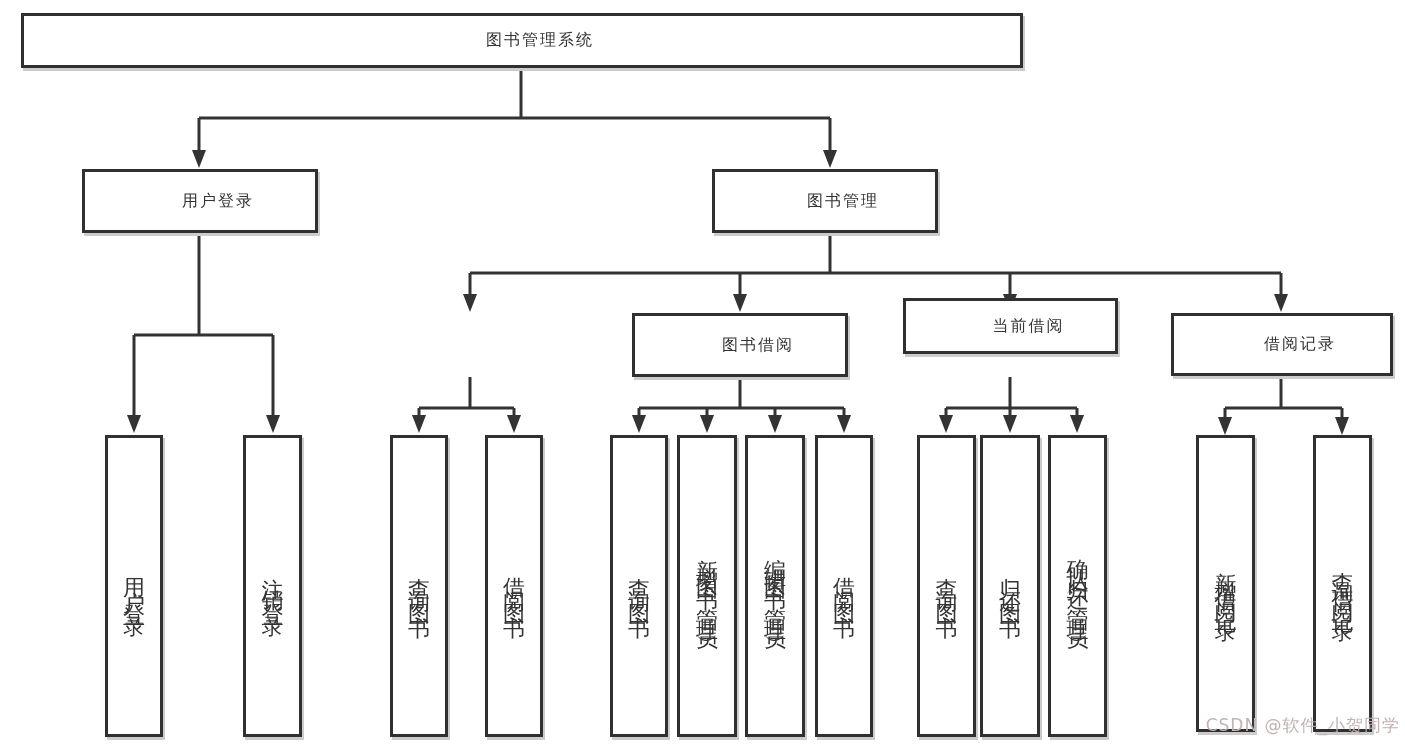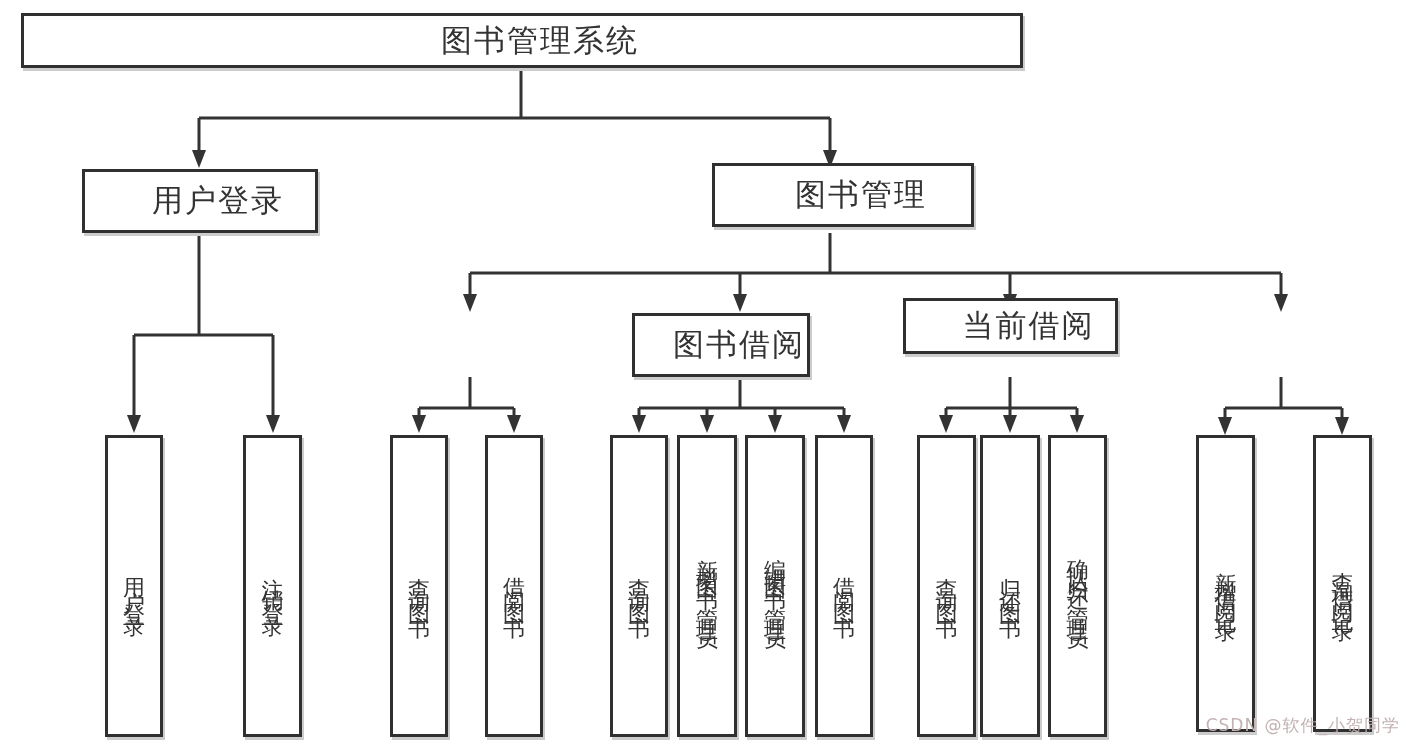--- a/index.html
+++ b/index.html
@@ -17,21 +17,21 @@
     background:#ffffff;
     border:3px solid #303030;
     color:#333333;
     display:flex;
     align-items:center;
     justify-content:center;
     box-shadow:2px 3px 0 #cccccc;
     z-index:2;
   }
   .h{
-    font-size:31px;
+    font-size:16px;
     letter-spacing:2px;
     white-space:nowrap;
     padding-left:36px;
   }
   .v{
     writing-mode:vertical-rl;
     font-size:22px;
     line-height:1;
   }
   .ls4{letter-spacing:13px;}
@@ -103,24 +103,25 @@
       <polygon points="1077,433 1070,415 1084,415" fill="#333333"></polygon>
       <line x1="1225" y1="408" x2="1225" y2="427" stroke="#333333" stroke-width="3"></line>
       <polygon points="1225,435 1218,417 1232,417" fill="#333333"></polygon>
       <line x1="1342" y1="408" x2="1342" y2="427" stroke="#333333" stroke-width="3"></line>
       <polygon points="1342,435 1335,417 1349,417" fill="#333333"></polygon>
     </svg>
 
   <div class="box h" style="left:21px;top:13px;width:1002px;height:55px">图书管理系统</div>
 
   <div class="box h" style="left:82px;top:169px;width:236px;height:64px">用户登录</div>
-  <div class="box h" style="left:712px;top:163px;width:262px;height:64px">图书管理</div>
+  <div class="box h" style="left:712px;top:169px;width:226px;height:64px">图书管理</div>
 
-  <div class="box h" style="left:632px;top:313px;width:178px;height:64px">图书借阅</div>
+  <div class="box h" style="left:632px;top:313px;width:216px;height:64px">图书借阅</div>
   <div class="box h" style="left:903px;top:298px;width:215px;height:56px">当前借阅</div>
+  <div class="box h" style="left:1171px;top:313px;width:222px;height:63px">借阅记录</div>
 
   <div class="box v ls4" style="left:105px;top:435px;width:58px;height:302px">用户登录</div>
   <div class="box v ls4" style="left:243px;top:435px;width:59px;height:302px">注销登录</div>
 
   <div class="box v ls4" style="left:390px;top:435px;width:58px;height:302px">查询图书</div>
   <div class="box v ls4" style="left:485px;top:435px;width:58px;height:302px">借阅图书</div>
 
   <div class="box v ls4" style="left:610px;top:435px;width:58px;height:302px">查询图书</div>
   <div class="box v ls6" style="left:677px;top:435px;width:60px;height:302px">新增图书（管理员）</div>
   <div class="box v ls6" style="left:745px;top:435px;width:60px;height:302px">编辑图书（管理员）</div>

